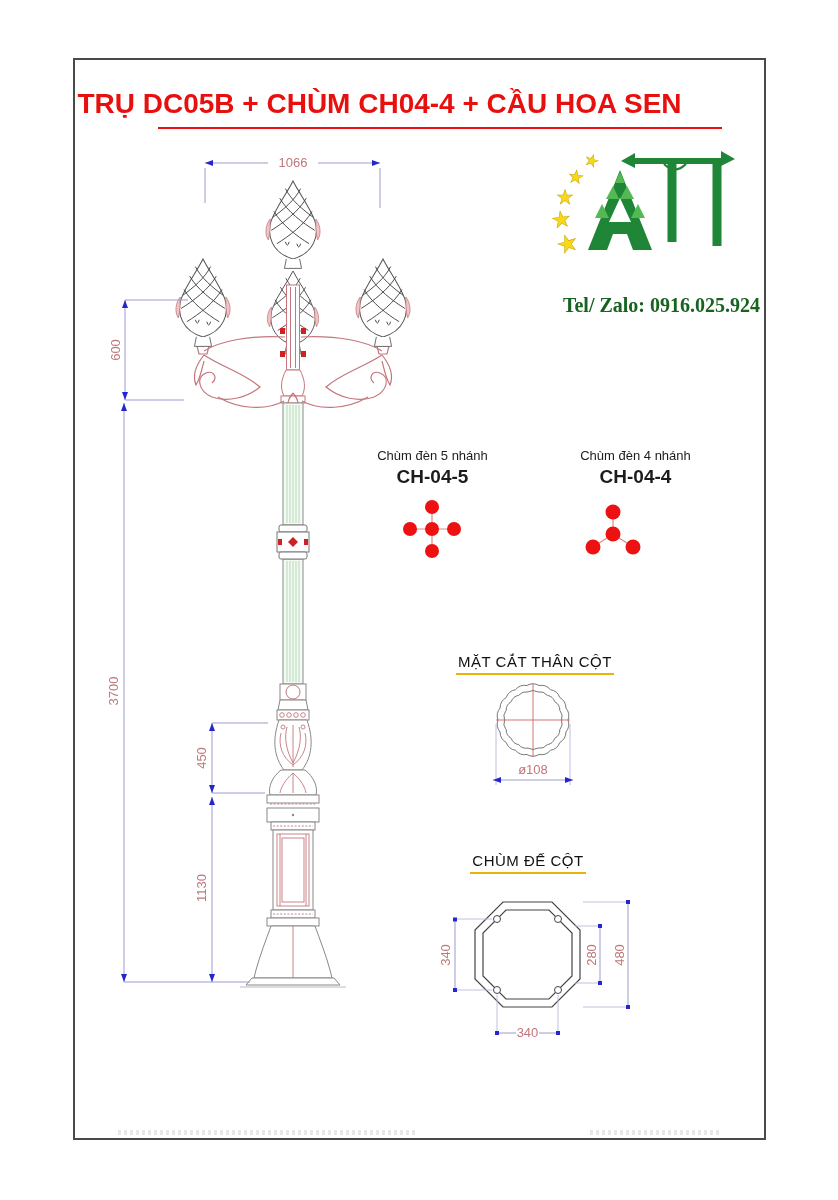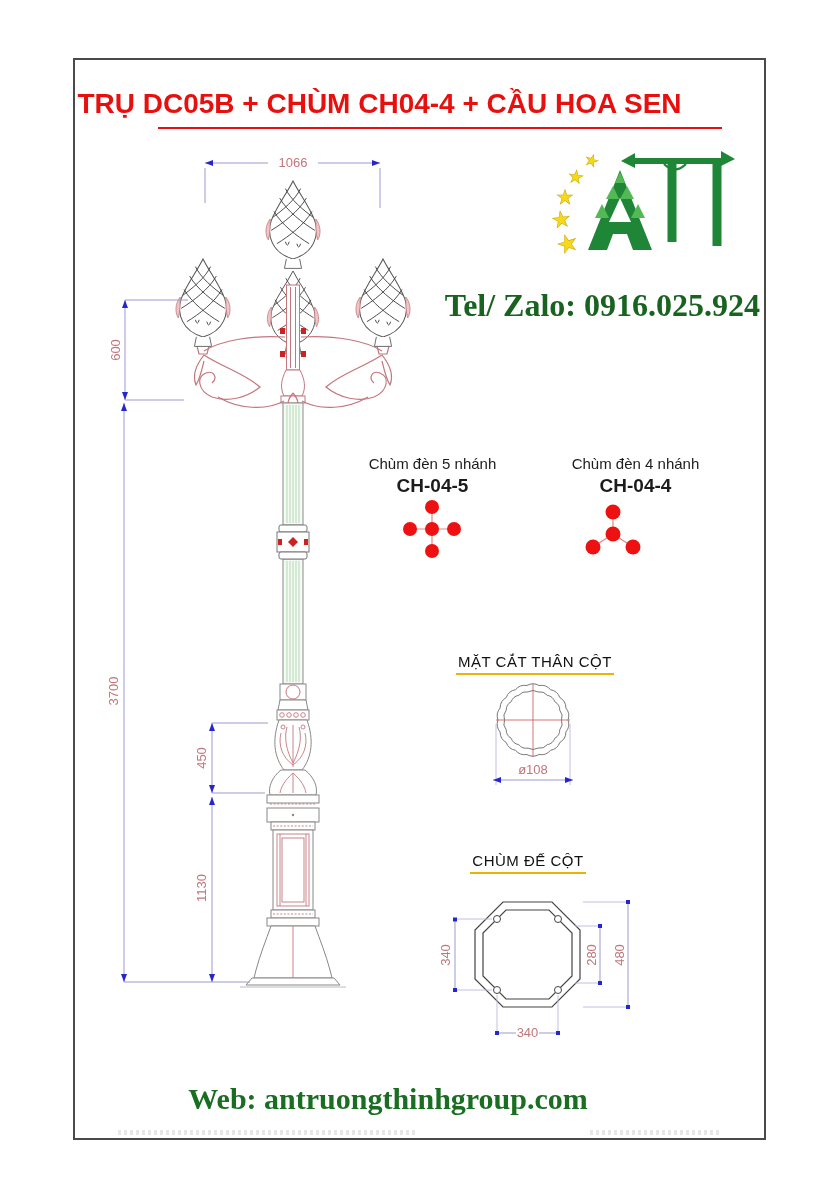--- a/index.html
+++ b/index.html
@@ -8,23 +8,23 @@
   .frame{position:absolute;left:73px;top:58px;width:693px;height:1082px;
          border:2px solid #4a4a4a;background:#fff;box-sizing:border-box;}
   .title{position:absolute;left:75px;top:88px;width:609px;text-align:center;
          font-size:28px;font-weight:bold;color:#e8100e;letter-spacing:0;}
   .title-underline{position:absolute;left:158px;top:127px;width:564px;height:2px;background:#e8100e;}
   .brand-text{position:absolute;left:536px;top:250px;width:235px;text-align:center;
               font-size:20px;font-weight:bold;color:#1f9e39;letter-spacing:.5px;
               -webkit-text-stroke:.6px #0c6b1f;}
   .contact{position:absolute;left:430px;top:288px;width:330px;text-align:right;
            font-family:"Liberation Serif",serif;font-weight:bold;color:#17631f;
-           font-size:32px;line-height:34px;}
+           font-size:20px;line-height:34px;}
   .cluster{position:absolute;width:195px;text-align:center;color:#1c1c1c;}
-  .cluster .lbl{font-size:15px;margin-top:7px;}
+  .cluster .lbl{font-size:13px;}
   .cluster .code{font-size:19px;font-weight:bold;margin-top:3px;text-align:center;}
   .sec-title{position:absolute;text-align:center;font-size:15px;color:#111;
              letter-spacing:.5px;font-weight:500;}
   .sec-title span{display:inline-block;border-bottom:2px solid #eab308;padding:0 2px 3px 2px;}
   .web{position:absolute;left:80px;top:1082px;width:616px;text-align:center;
        font-family:"Liberation Serif",serif;font-weight:bold;font-size:30px;color:#1a6e22;}
   .watermark{position:absolute;height:5px;opacity:.35;
      background:repeating-linear-gradient(90deg,#bbb 0 3px,#fff 3px 6px);}
   svg{position:absolute;overflow:visible;}
   svg text{font-family:"Liberation Sans",sans-serif;}
@@ -334,20 +334,16 @@
         <rect x="186" y="120" width="4" height="4"></rect>
       <rect x="55" y="146" width="4" height="4"></rect>
         <rect x="116" y="146" width="4" height="4"></rect>
     </g>
     <text class="dimtxt" transform="translate(10,70) rotate(-90)" text-anchor="middle">340</text>
     <text class="dimtxt" transform="translate(156,70) rotate(-90)" text-anchor="middle">280</text>
     <text class="dimtxt" transform="translate(184,70) rotate(-90)" text-anchor="middle">480</text>
     <text class="dimtxt" x="87.5" y="152" text-anchor="middle">340</text>
   </svg>
 
-  <div class="web">
-    <span>Web:</span>
-    <span>antruongthinhgroup.com</span>
-  </div>
 
   <div class="watermark" style="left:118px;top:1130px;width:300px;"></div>
   <div class="watermark" style="left:590px;top:1130px;width:130px;"></div>
 </div>
 
 </body></html>

